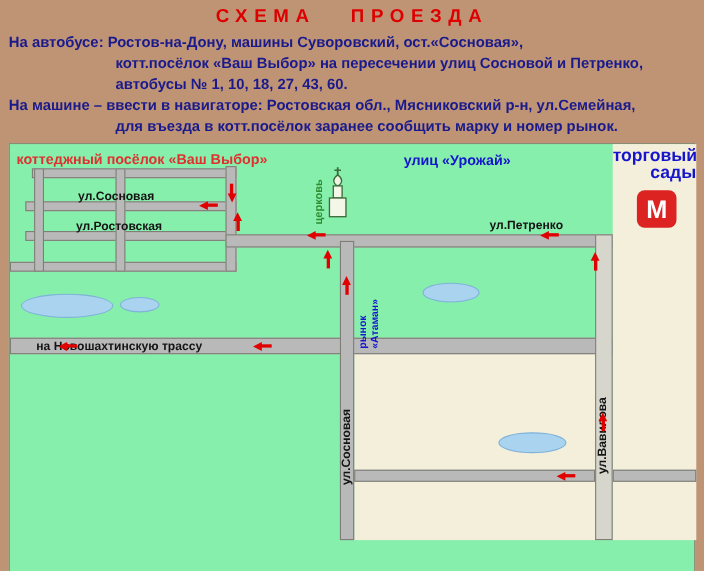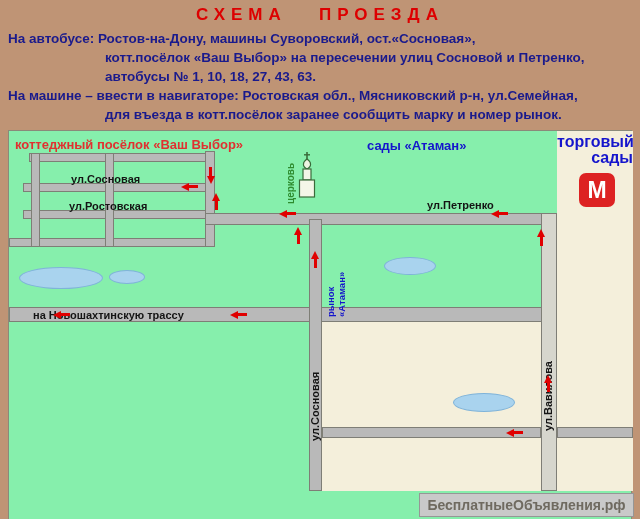--- a/index.html
+++ b/index.html
@@ -65,21 +65,21 @@
   .magnit {
     left:570px; top:42px; width:36px; height:34px;
     background:#dd2222; border-radius:7px; color:#ffffff;
     font-weight:bold; font-size:23px;
     display:flex; align-items:center; justify-content:center;
   }
 
   .lbl-street { color:#141414; font-size:11px; }
   .lbl-semeynaya   { left:62px;  top:42px; }
   .lbl-rossiyskaya { left:60px;  top:69px; }
-  .lbl-petrenko    { left:418px; top:68px;text-align:center; }
+  .lbl-petrenko    { left:436px; top:68px;text-align:center; }
   .lbl-trassa      { left:24px;  top:178px; }
 
   .vert { writing-mode:vertical-rl; transform:rotate(180deg); }
   .lbl-sosnovaya { left:300px; top:218px; height:92px; font-size:11px; }
   .lbl-vavilova  { left:533px; top:206px; height:94px; font-size:11px; }
   .lbl-church    { left:276px; top:27px;  height:46px; color:#2e8b2e; font-size:10px; }
 
   .market { left:316px; top:120px; height:66px; display:flex; flex-direction:row;
             color:#1515cc; font-size:9.5px; font-weight:bold; }
   .market span { position:static; writing-mode:vertical-rl; transform:rotate(180deg); white-space:nowrap; }
@@ -110,21 +110,21 @@
 </head>
 <body>
 
 <div class="page">
 
   <div class="title">СХЕМА   ПРОЕЗДА</div>
 
   <div>
     <div class="iline i0" style="top:31px">На автобусе: Ростов-на-Дону, машины Суворовский, ост.«Сосновая»,</div>
     <div class="iline i1" style="top:50px">котт.посёлок «Ваш Выбор» на пересечении улиц Сосновой и Петренко,</div>
-    <div class="iline i1" style="top:69px">автобусы № 1, 10, 18, 27, 43, 63.</div>
+    <div class="iline i1" style="top:69px">автобусы № 1, 10, 18, 27, 43, 60.</div>
     <div class="iline i0" style="top:88px">На машине – ввести в навигаторе: Ростовская обл., Мясниковский р-н,  ул.Семейная,</div>
     <div class="iline i1" style="top:107px">для въезда в котт.посёлок заранее сообщить марку и номер рынок.</div>
   </div>
 
   <div class="map">
 
     <div class="cream r1"></div>
     <div class="cream r2"></div>
 
     <div class="road rd-h0"></div>
@@ -140,21 +140,21 @@
     <div class="road rd-vavilova"></div>
     <div class="road rd-branch"></div>
     <div class="road rd-branch2"></div>
 
     <div class="pond pond1"></div>
     <div class="pond pond2"></div>
     <div class="pond pond3"></div>
     <div class="pond pond4"></div>
 
     <div class="maplabel lbl-settlement">коттеджный посёлок «Ваш Выбор»</div>
-    <div class="maplabel lbl-gardens">сады «Атаман»</div>
+    <div class="maplabel lbl-gardens">улиц «Урожай»</div>
     <div class="maplabel lbl-mall">
       <div>торговый</div>
       <div>сады</div>
     </div>
     <div class="magnit">М</div>
 
     <div class="maplabel lbl-street lbl-semeynaya">ул.Сосновая</div>
     <div class="maplabel lbl-street lbl-rossiyskaya">ул.Ростовская</div>
     <div class="maplabel lbl-street lbl-petrenko">ул.Петренко</div>
     <div class="maplabel lbl-street lbl-trassa">на Новошахтинскую трассу</div>
@@ -183,15 +183,14 @@
     <div class="arrow aleft" style="left:482px;top:78px"></div>
     <div class="arrow aup" style="left:524px;top:102px"></div>
     <div class="arrow aleft" style="left:44px;top:179px"></div>
     <div class="arrow aleft" style="left:221px;top:179px"></div>
     <div class="arrow aup" style="left:298px;top:124px"></div>
     <div class="arrow aleft" style="left:497px;top:297px"></div>
     <div class="arrow aup" style="left:531px;top:248px"></div>
 
   </div>
 
-  <div class="watermark">БесплатныеОбъявления.рф</div>
 
 </div>
 
 </body></html>

